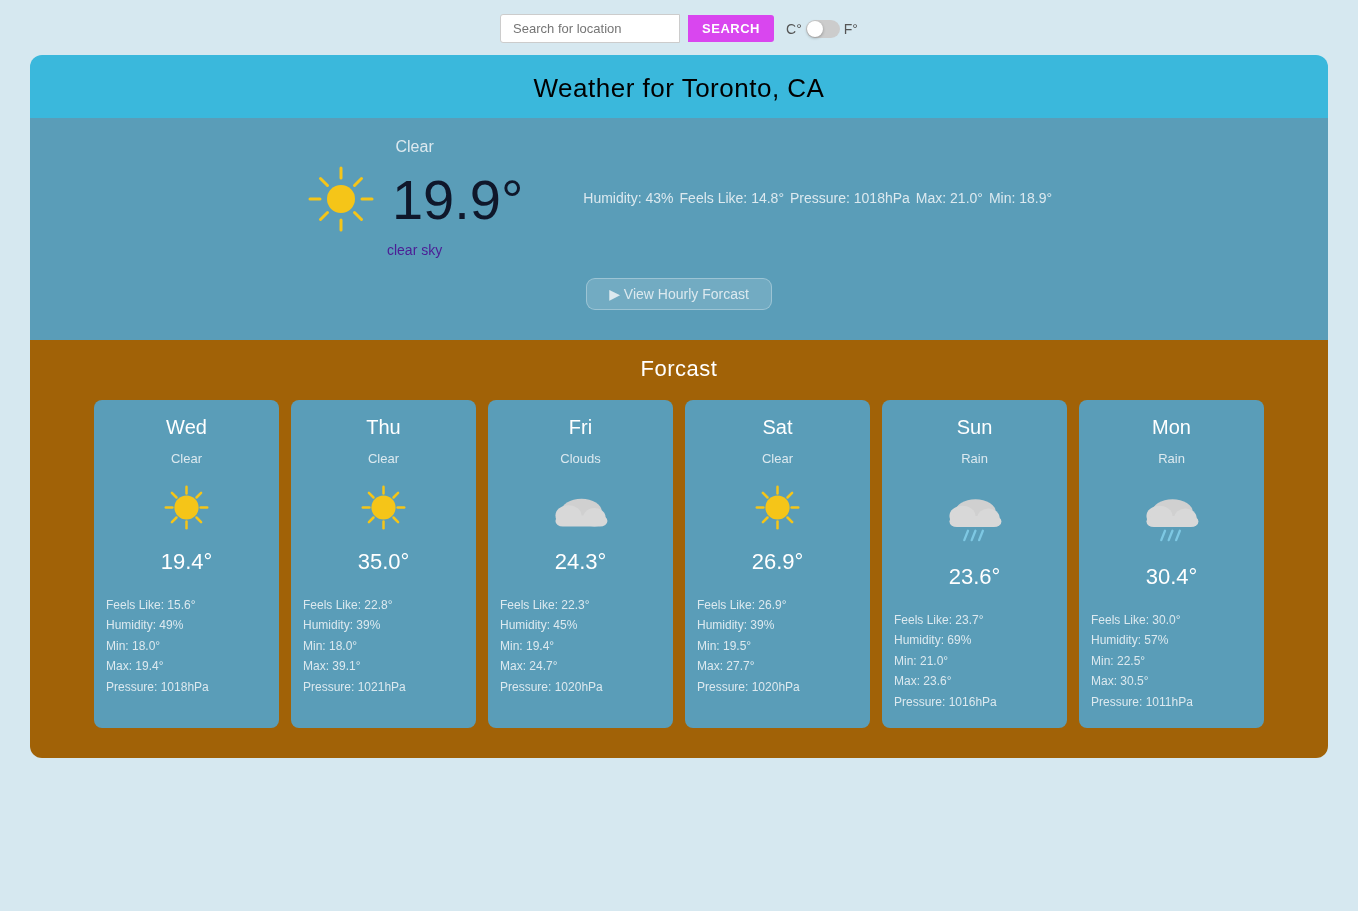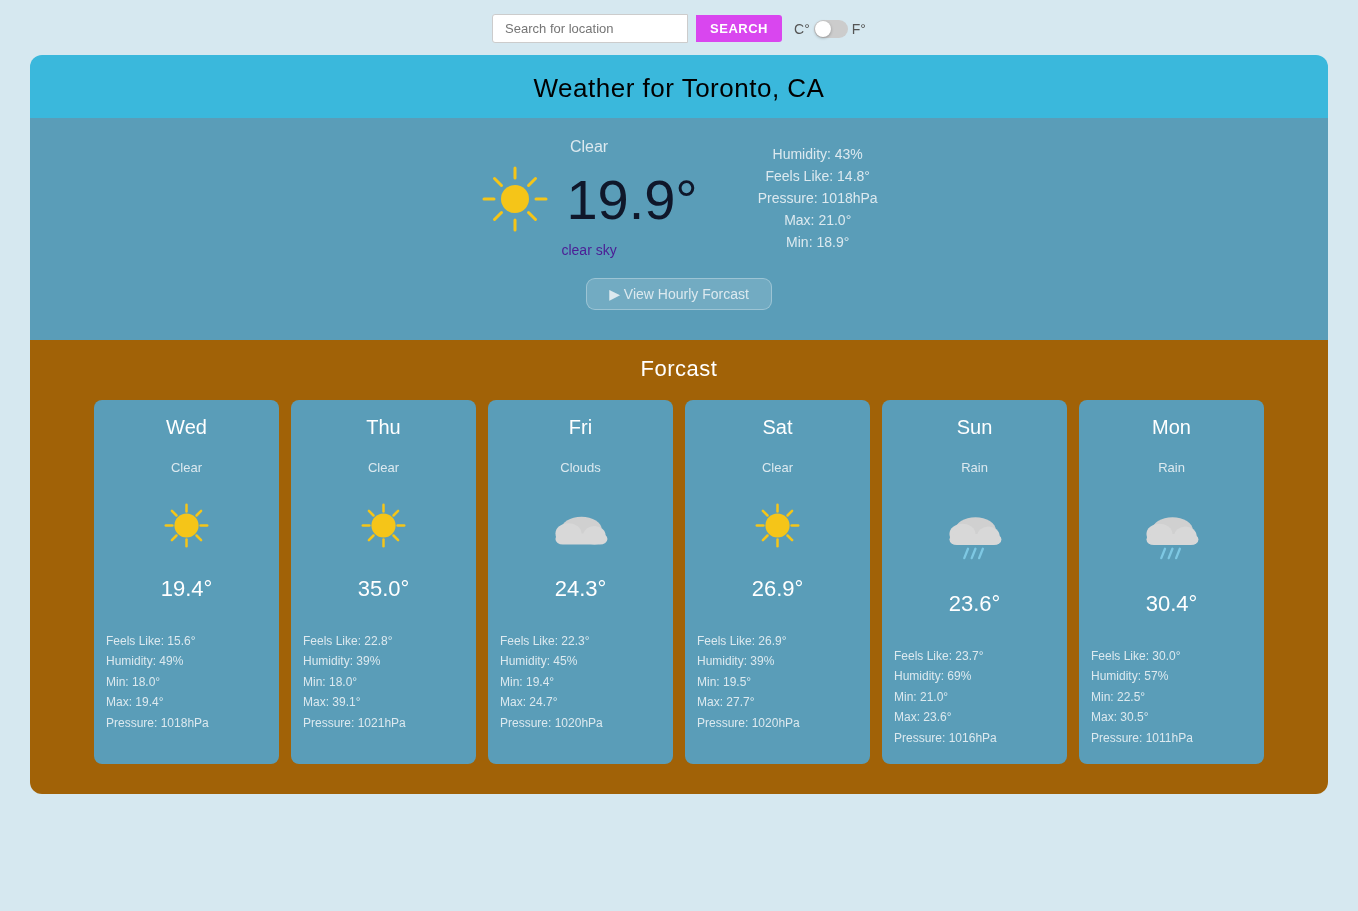--- a/index.html
+++ b/index.html
@@ -15,21 +15,21 @@
       justify-content: center;
       align-items: center;
       padding: 14px 0 12px;
       gap: 8px;
     }
     .search-input {
       padding: 6px 12px;
       border: 1px solid #ccc;
       border-radius: 3px 0 0 3px;
       font-size: 13px;
-      width: 196px;
+      width: 180px;
       outline: none;
       color: #888;
     }
     .search-button {
       padding: 6px 14px;
       background: #d946ef;
       color: white;
       border: none;
       border-radius: 0 3px 3px 0;
       font-size: 13px;
@@ -120,21 +120,21 @@
       font-size: 56px;
       font-weight: 300;
     }
     .current-desc {
       color: #4c1d95;
       font-size: 14px;
       margin-top: 8px;
     }
     .current-right {
       display: flex;
-      flex-direction: column;
+      flex-direction: row;
       gap: 6px;
     }
     .current-right span {
       color: #dce9ef;
       font-size: 14px;
       text-align: center;
     }
     .hourly-btn {
       margin-top: 20px;
       padding: 7px 22px;
@@ -166,21 +166,21 @@
     }
     .forecast-card {
       background: #5a9db8;
       border-radius: 8px;
       padding: 16px 12px 16px;
       flex: 1;
       max-width: 185px;
       display: flex;
       flex-direction: column;
       align-items: center;
-      gap: 17px;
+      gap: 8px;
     }
     .card-day {
       color: white;
       font-size: 20px;
       font-weight: 500;
       margin-bottom: 4px;
     }
     .card-condition {
       color: #dce9ef;
       font-size: 13px;

